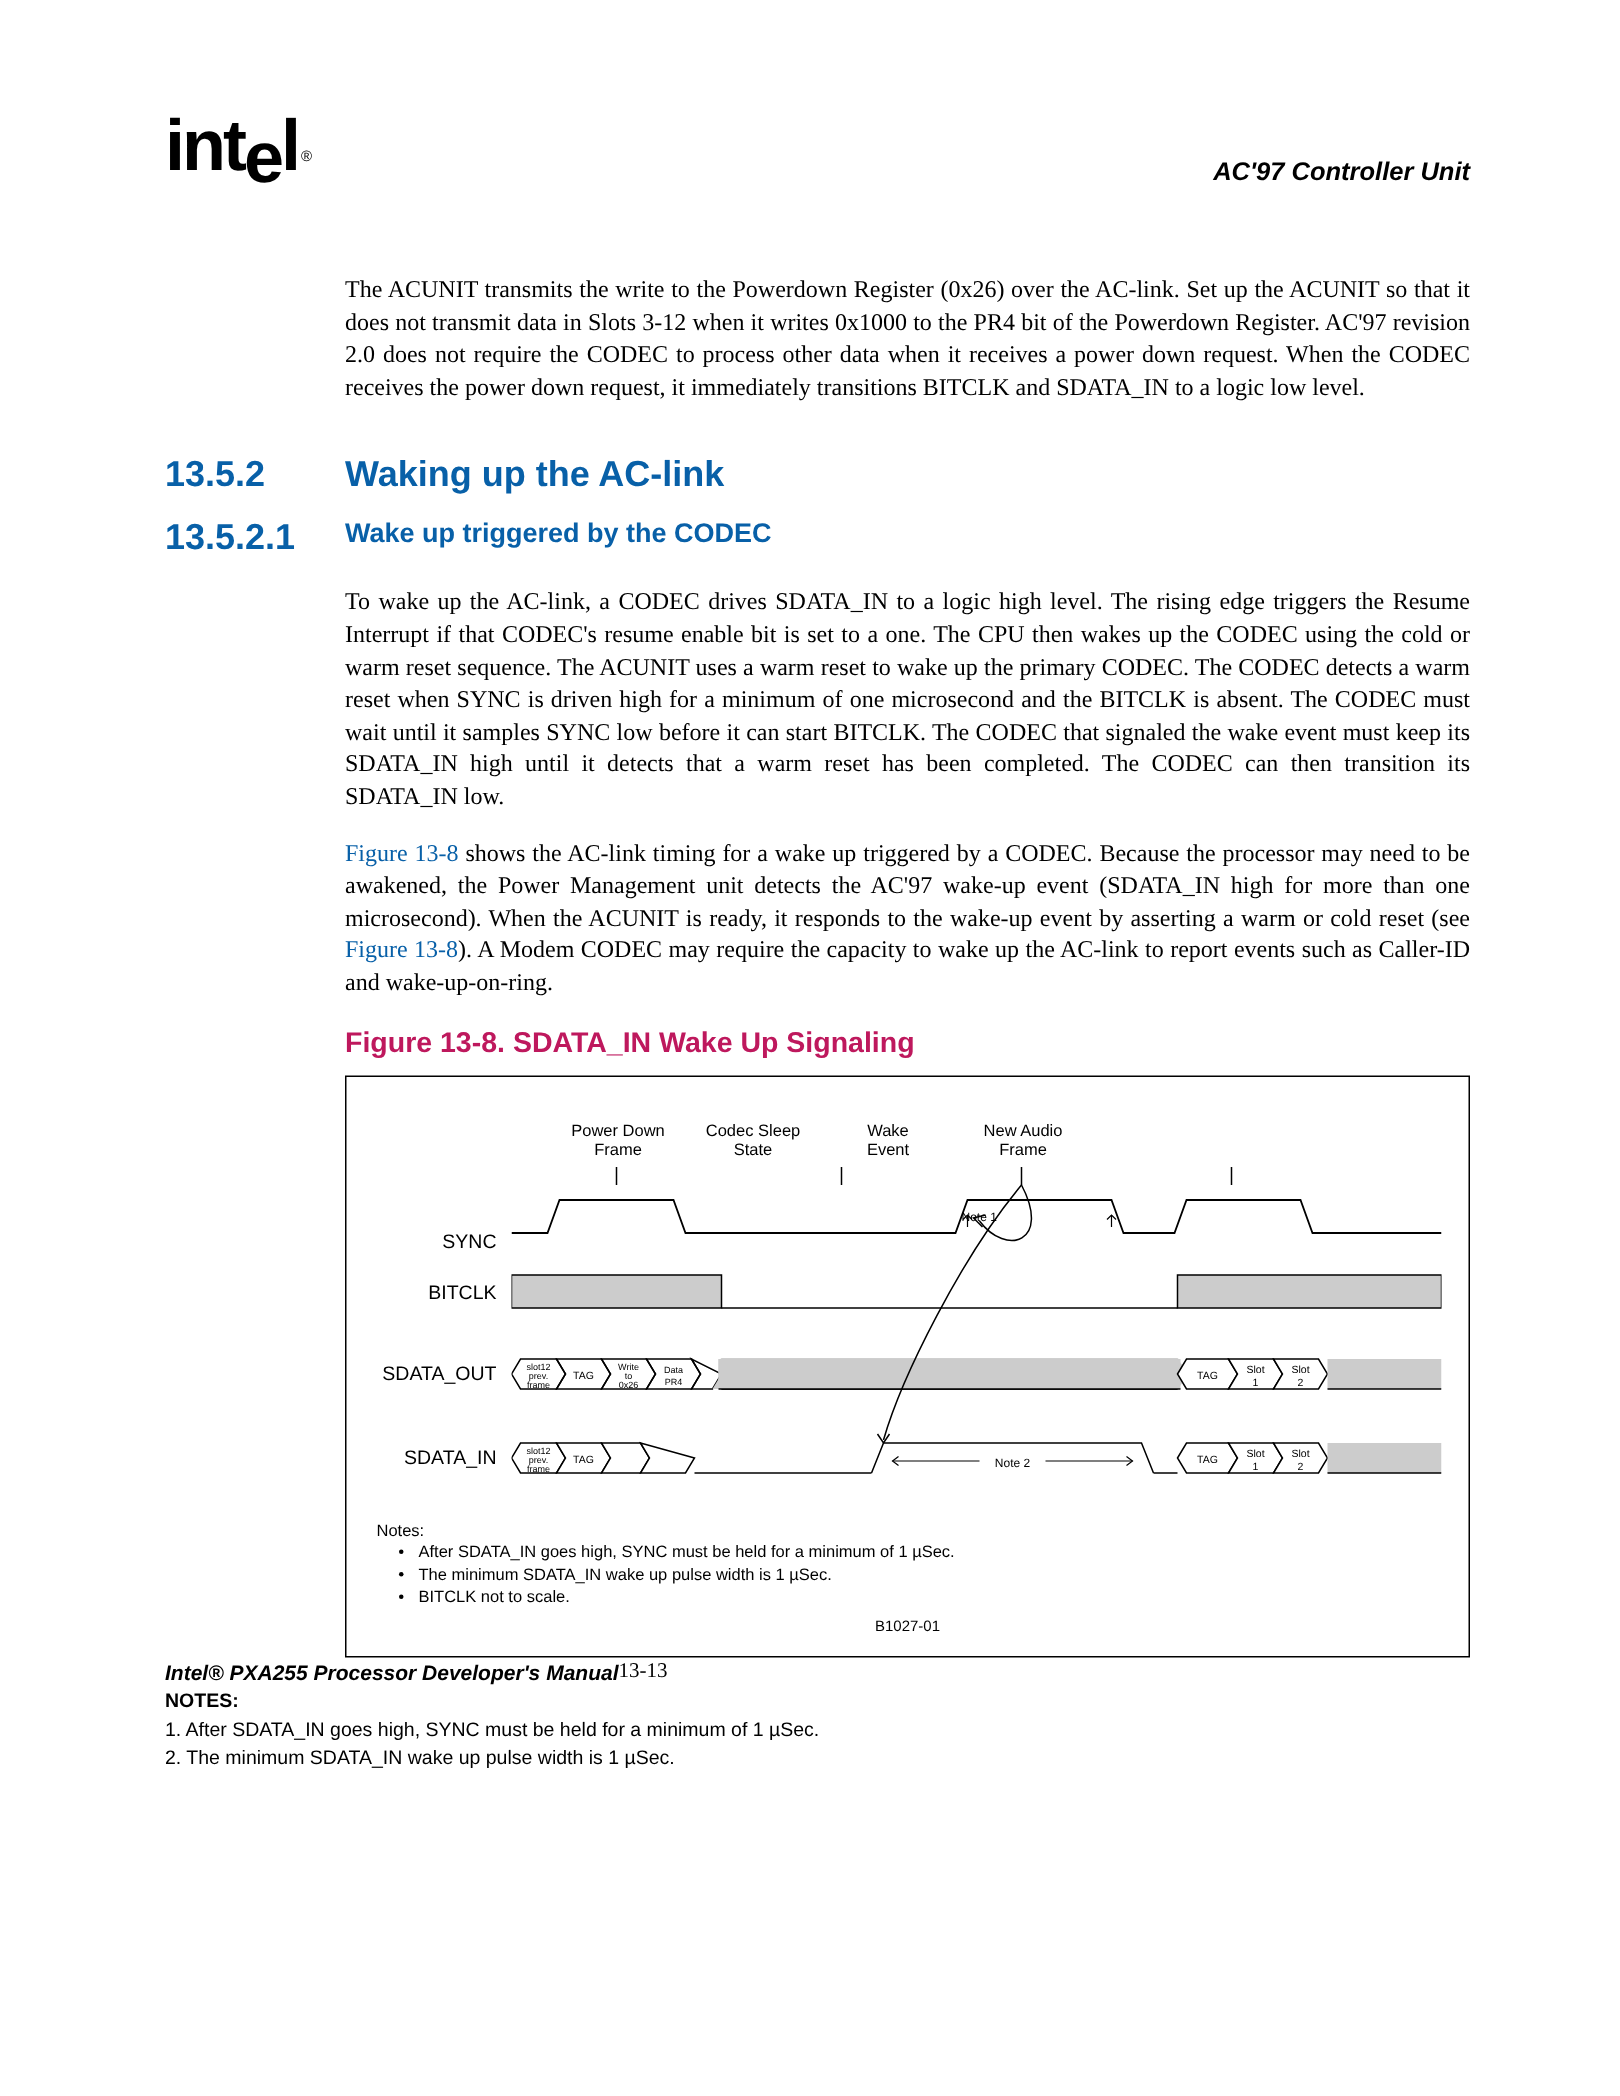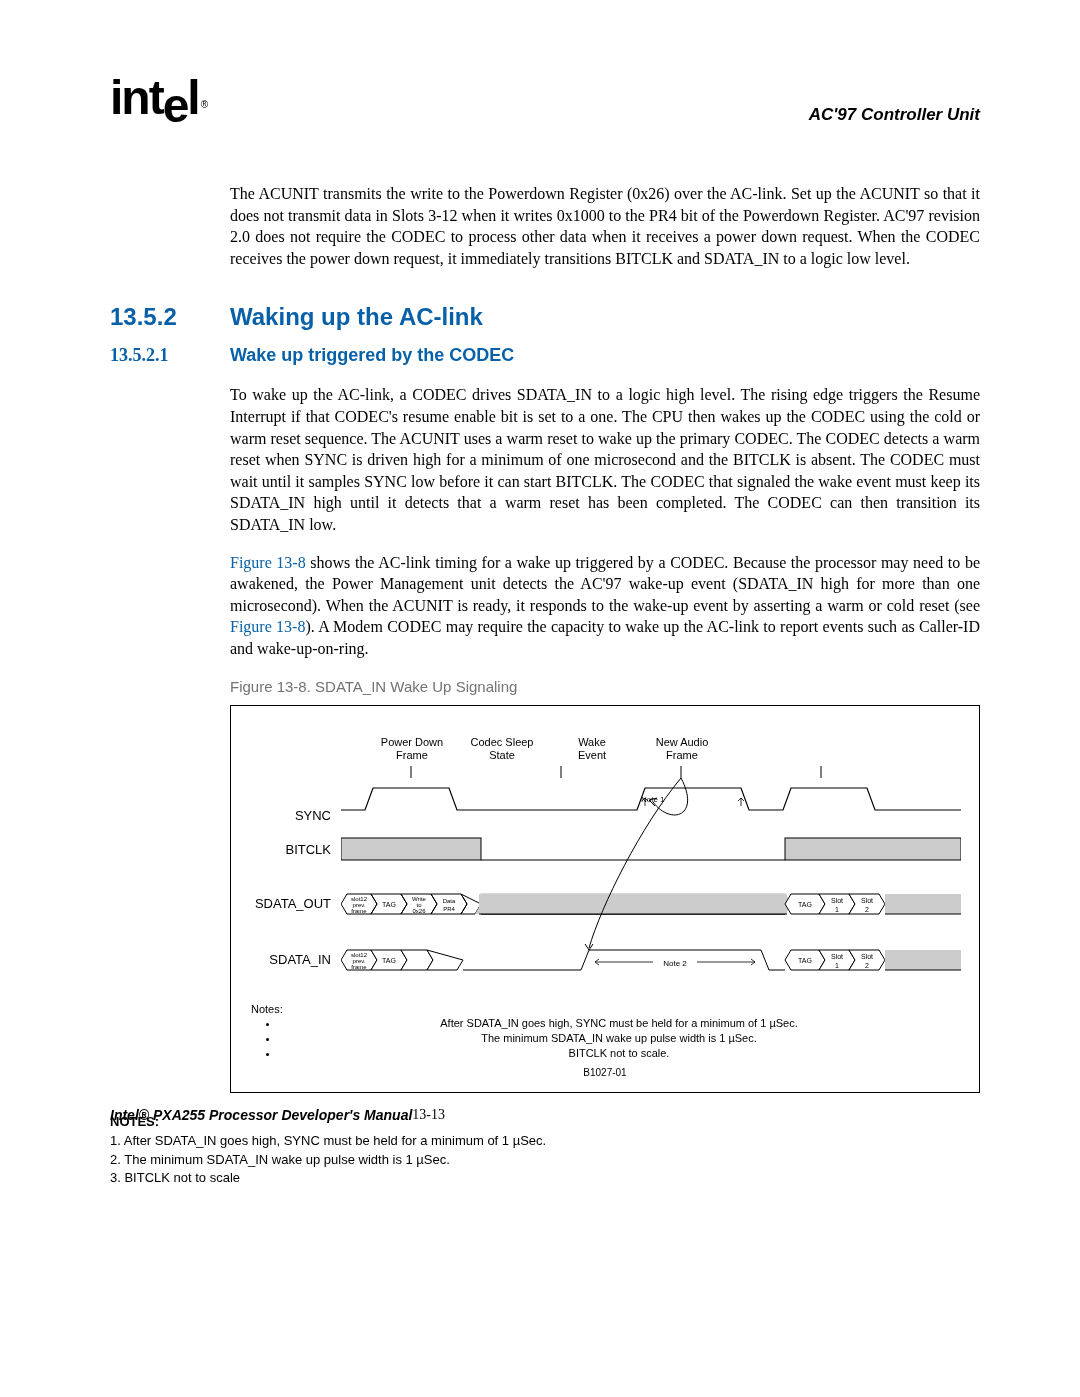--- a/index.html
+++ b/index.html
@@ -8,33 +8,33 @@
   .header-row { display: flex; justify-content: space-between; align-items: flex-end; margin-bottom: 58px; }
   .logo { font-family: Arial, Helvetica, sans-serif; font-weight: 900; font-size: 48px; letter-spacing: -2px; position: relative; }
   .logo .reg { font-size: 10px; position: relative; top: -6px; left: 2px; font-weight: 400; }
   .logo .drop { display: inline-block; transform: translateY(8px); }
   .header-right { font-family: Arial, Helvetica, sans-serif; font-style: italic; font-weight: 700; font-size: 17px; }
   .body-block { margin-left: 120px; font-size: 16px; line-height: 1.35; text-align: justify; }
   .h2row { display: flex; margin-top: 34px; margin-bottom: 14px; }
   .h2num { width: 120px; color: #0860a8; font-family: Arial, Helvetica, sans-serif; font-weight: 700; font-size: 24px; }
   .h2txt { color: #0860a8; font-family: Arial, Helvetica, sans-serif; font-weight: 700; font-size: 24px; }
   .h3row { display: flex; margin-top: 10px; margin-bottom: 18px; }
-  .h3num { width: 120px; color: #0860a8; font-family: Liberation Serif, serif; font-weight: 700; font-size: 18px; }
+  .h3num { width: 120px; color: #0860a8; font-family: Liberation Sans, sans-serif; font-weight: 700; font-size: 24px; }
   .h3txt { color: #0860a8; font-family: Arial, Helvetica, sans-serif; font-weight: 700; font-size: 18px; text-align: right; }
   .para { margin-bottom: 16px; }
   .figlink { color: #0860a8; }
-  .fig-caption { color: #737373; font-family: Arial, Helvetica, sans-serif; font-weight: 400; font-size: 15px; margin-top: 18px; margin-bottom: 10px; margin-left: 120px; }
+  .fig-caption { color: #be185d; font-family: Arial, Helvetica, sans-serif; font-weight: 700; font-size: 19px; margin-top: 18px; margin-bottom: 10px; margin-left: 120px; }
   .fig-box { margin-left: 120px; border: 1px solid #000; padding: 30px 20px 14px 20px; font-family: Arial, Helvetica, sans-serif; }
   .timing { position: relative; height: 260px; }
   .annot-row { position: absolute; top: 0; left: 90px; right: 10px; display: flex; justify-content: flex-start; font-size: 11px; text-align: center; }
   .annot-row > div { width: 90px; line-height: 1.2; }
   .signal-label { position: absolute; left: 0; font-size: 13px; text-align: right; width: 80px; }
   svg.diagram { position: absolute; left: 90px; top: 30px; }
   .fig-notes { font-size: 11px; margin-top: 6px; line-height: 1.35; }
-  .fig-notes ul { list-style: disc; padding-left: 28px; text-align: center; }
+  .fig-notes ul { list-style: disc; padding-left: 28px; }
   .fig-id { text-align: center; font-size: 10px; margin-top: 6px; }
   .notes-block { font-family: Arial, Helvetica, sans-serif; font-size: 13px; margin-top: 20px; line-height: 1.45; }
   .notes-block .hd { font-weight: 700; }
   .footer-row { position: absolute; bottom: 60px; left: 110px; right: 100px; display: flex; justify-content: flex-start; font-family: Arial, Helvetica, sans-serif; font-size: 14px; }
   .footer-left { font-style: italic; font-weight: 700; }
   .footer-right { font-family: "Times New Roman", serif; font-style: normal; font-weight: 400; }
 </style>
 </head>
 <body>
 

